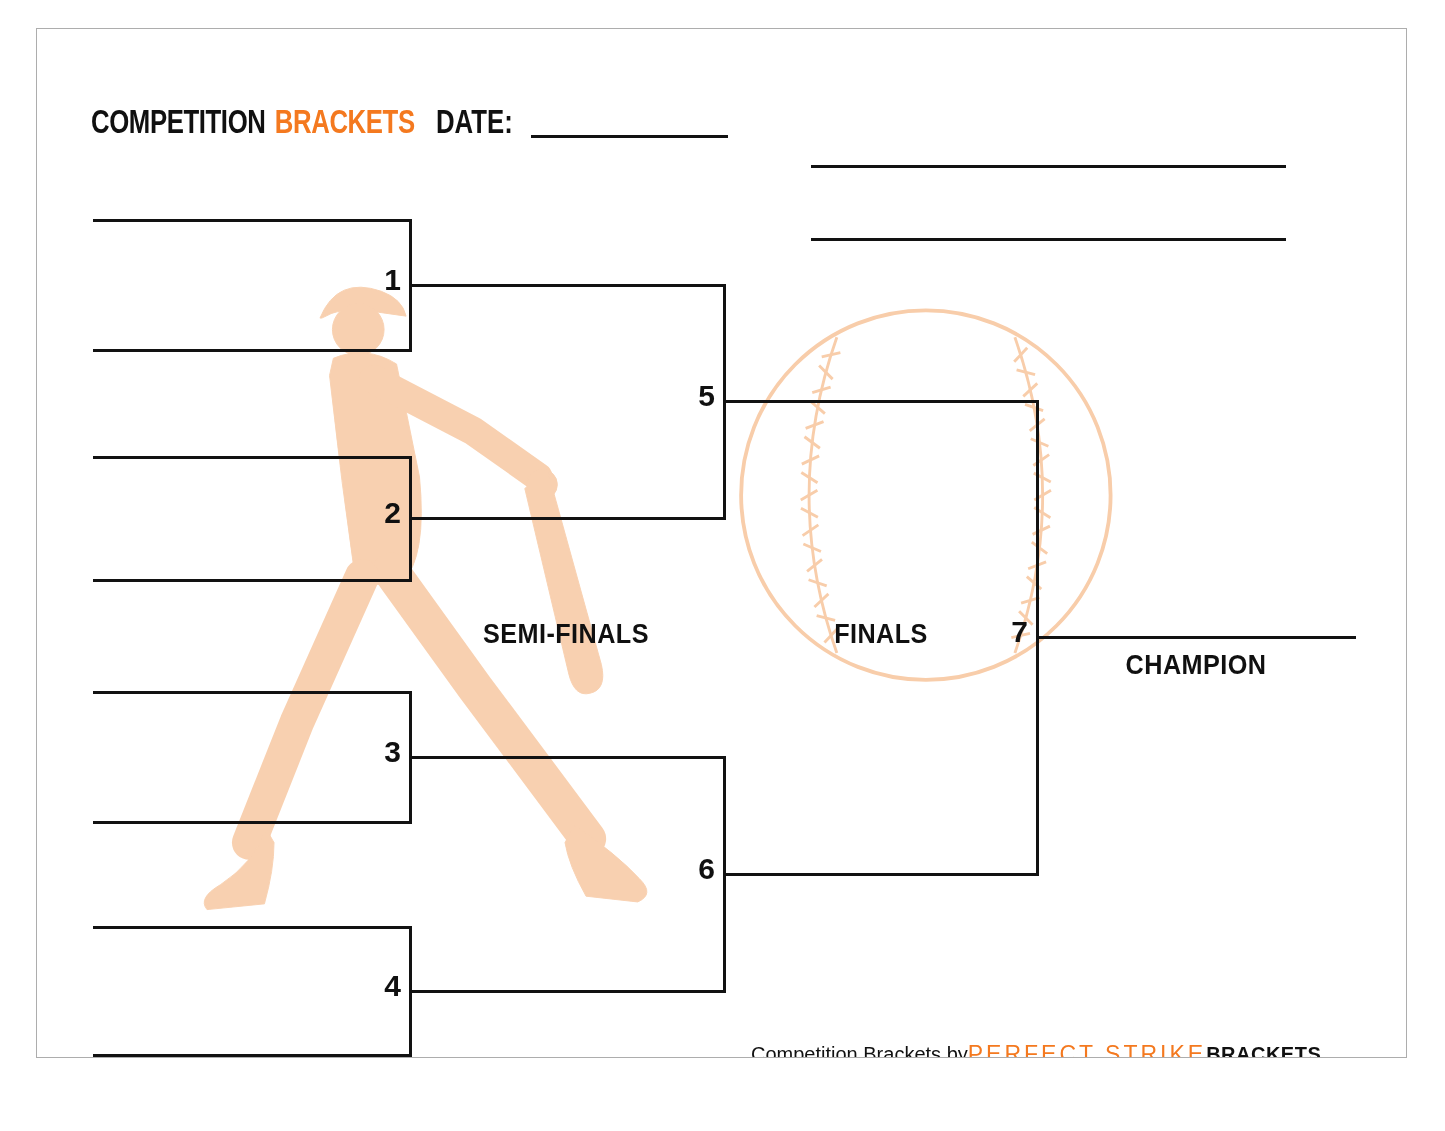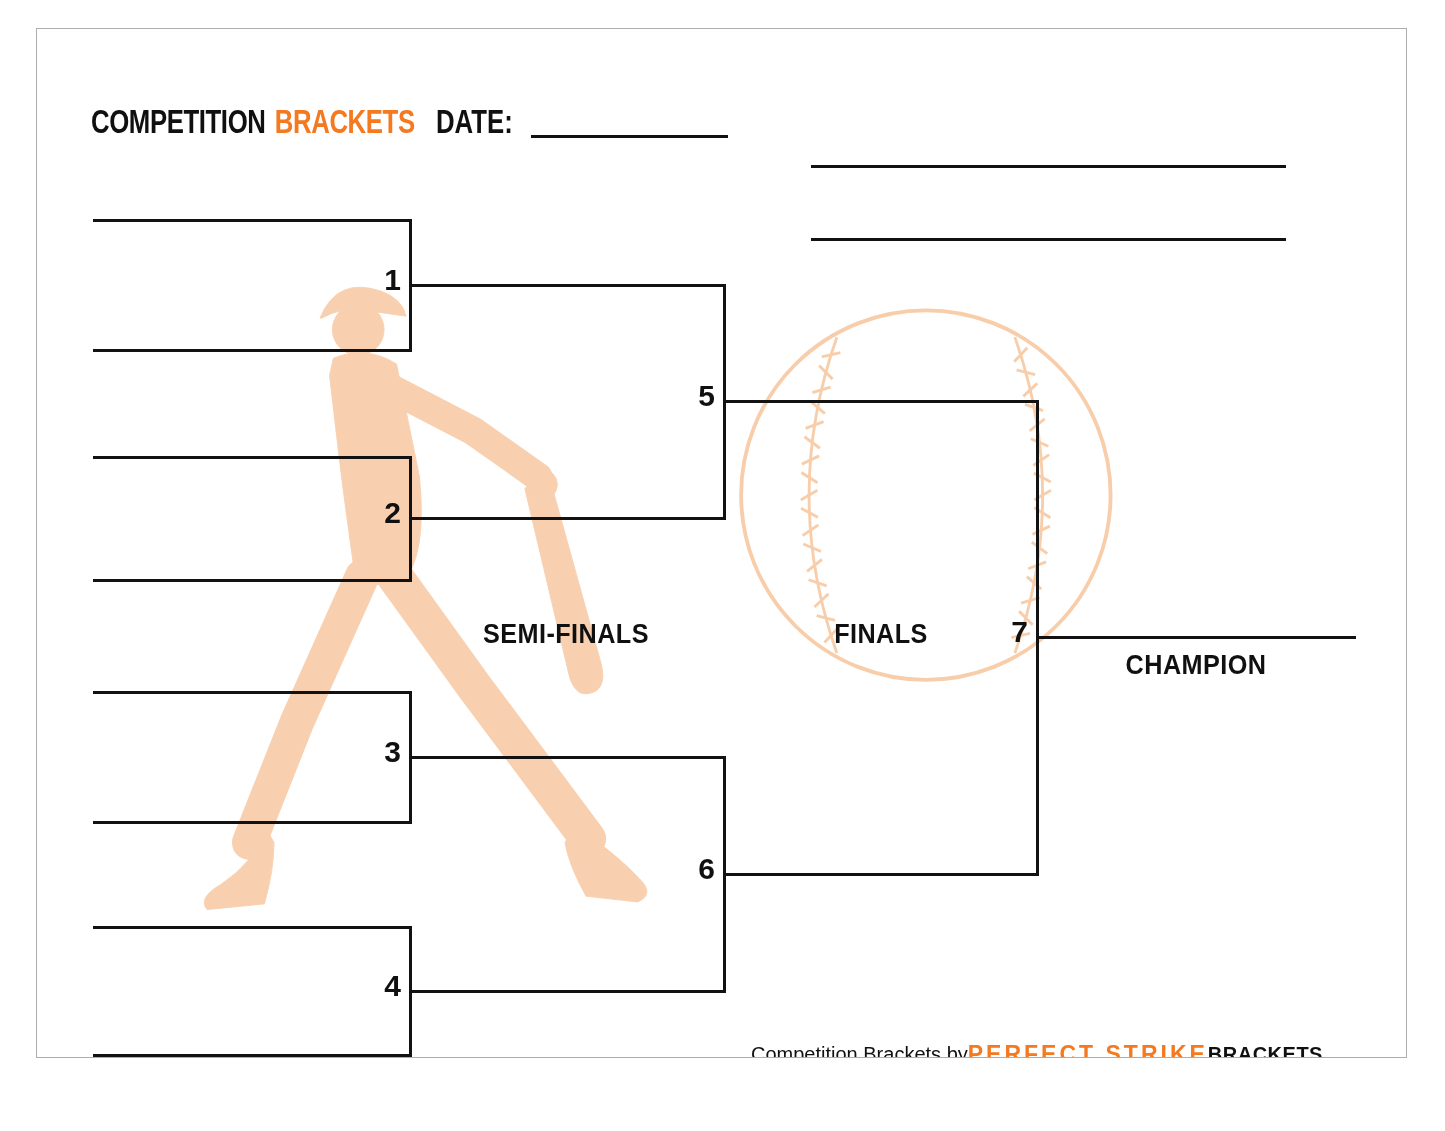--- a/index.html
+++ b/index.html
@@ -13,21 +13,21 @@
   .title{position:absolute;left:54px;top:74px;font-size:33px;font-weight:800;letter-spacing:-.5px;
          transform:scaleX(.78);transform-origin:left center;white-space:nowrap;z-index:3;}
   .title .orange{color:#F4791F;margin-left:12px;}
   .date-label{position:absolute;left:399px;top:74px;font-size:33px;font-weight:800;
          transform:scaleX(.78);transform-origin:left center;z-index:3;}
   .num{position:absolute;width:46px;text-align:right;font-size:30px;font-weight:bold;line-height:32px;z-index:3;}
   .round-label{position:absolute;font-size:28px;font-weight:bold;text-align:center;
          transform:scaleX(.9);letter-spacing:.5px;z-index:3;}
   .footer{position:absolute;left:714px;top:1012px;display:flex;align-items:center;gap:0;z-index:3;white-space:nowrap;}
   .footer .credit{font-size:20px;color:#101010;}
-  .footer .brand{font-size:23px;font-weight:bold;color:#F4791F;letter-spacing:3px;}
+  .footer .brand{font-size:23px;font-weight:normal;color:#F4791F;letter-spacing:3px;}
   .footer .brand-suffix{font-size:20px;font-weight:800;letter-spacing:.5px;color:#101010;}
 </style>
 </head>
 <body>
 
 <div class="page">
 
   <svg class="watermark" viewBox="0 0 1371 1074">
 
     <g>

